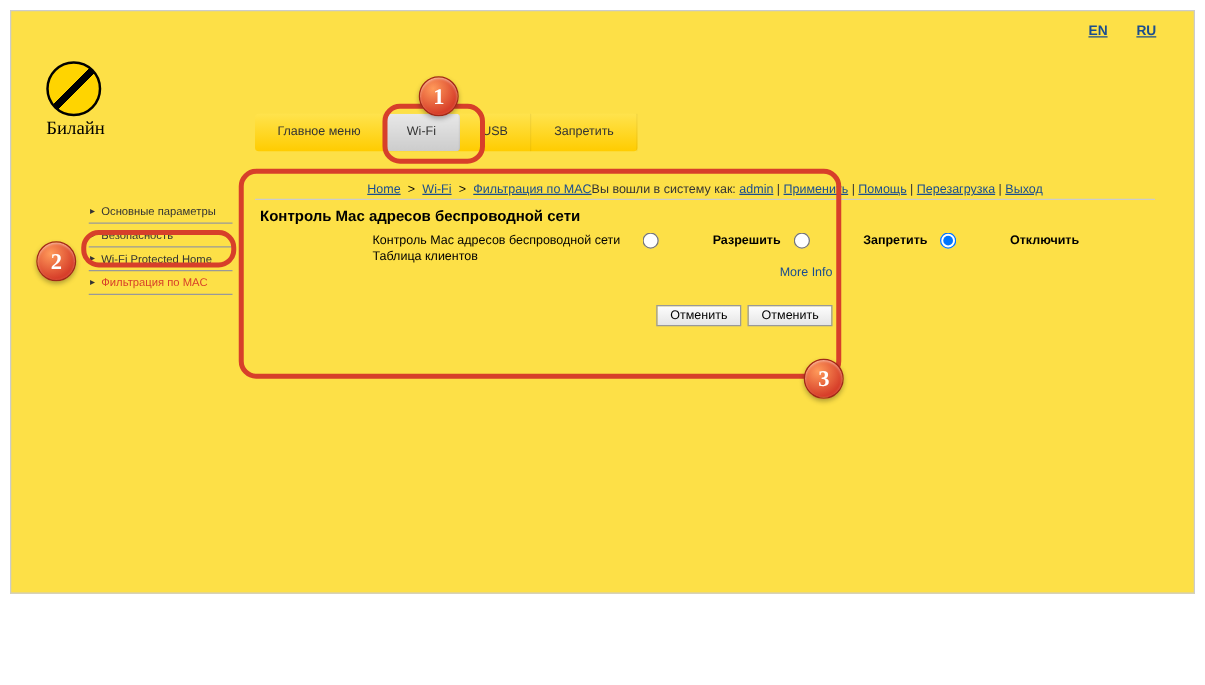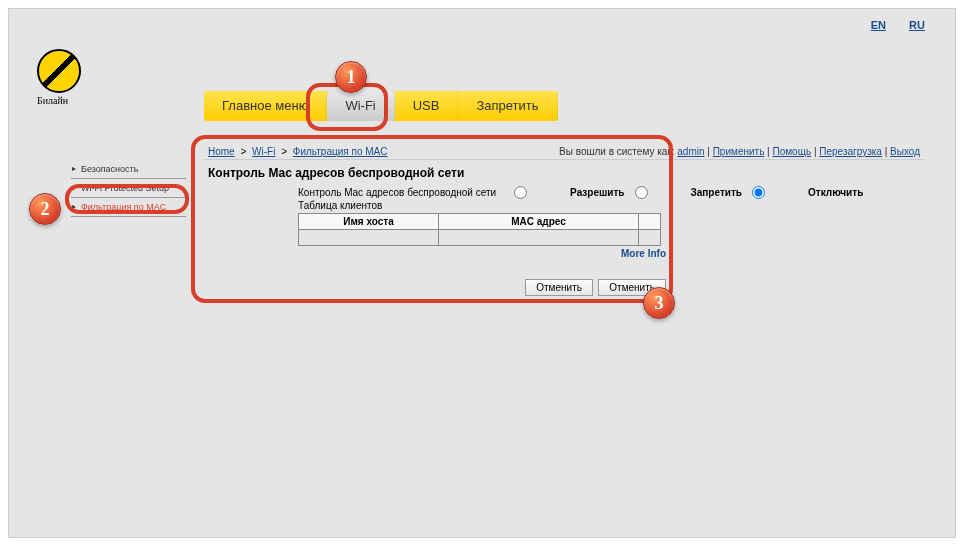--- a/index.html
+++ b/index.html
@@ -1,55 +1,55 @@
 <!DOCTYPE html>
 <html><head>
 <meta charset="utf-8">
 <style>
 * { box-sizing: border-box; margin: 0; padding: 0; }
 body { font-family: Arial, sans-serif; font-size: 12px; background: #fff; width: 964px; height: 548px; position: relative; overflow: hidden; }
-.outer { border: 1px solid #ccc; margin: 8px; height: 530px; background: #e5e5e5; position: relative; }
+.outer { border: 1px solid #ccc; margin: 8px; height: 467px; background: #fde047; position: relative; }
 .lang-bar { position: absolute; top: 10px; right: 30px; font-size: 11px; }
 .lang-bar a { color: #1a4d8f; text-decoration: underline; margin-left: 20px; font-weight: bold; }
 .logo { position: absolute; top: 40px; left: 28px; }
 .logo-circle { width: 44px; height: 44px; border-radius: 50%; background: linear-gradient(135deg, #ffd400 0%, #ffd400 45%, #000 45%, #000 55%, #ffd400 55%); border: 2px solid #000; }
-.logo-text { font-family: Georgia, serif; font-size: 10px; color: #000; margin-top: 2px; }
+.logo-text { font-family: Georgia, serif; font-size: 15px; color: #000; margin-top: 2px; }
 .topnav { position: absolute; top: 82px; left: 195px; display: flex; height: 30px; background: linear-gradient(#ffe34d, #ffcc00); border-radius: 3px; overflow: visible; }
-.topnav-item { padding: 0 18px; line-height: 30px; font-size: 13px; color: #333; cursor: pointer; border-right: 1px solid rgba(0,0,0,0.05); }
+.topnav-item { padding: 0 18px; line-height: 30px; font-size: 10px; color: #333; cursor: pointer; border-right: 1px solid rgba(0,0,0,0.05); }
 .topnav-item.active { background: linear-gradient(#e8e8e8, #ccc); border-radius: 3px; }
 .callout-1 { position: absolute; border: 4px solid #d73f2a; border-radius: 14px; pointer-events: none; }
 .callout-wifi { top: 74px; left: 297px; width: 82px; height: 48px; }
 .callout-sidebar { top: 175px; left: 56px; width: 124px; height: 30px; }
 .callout-main { top: 126px; left: 182px; width: 482px; height: 168px; }
 .badge { position: absolute; width: 32px; height: 32px; border-radius: 50%; background: radial-gradient(circle at 35% 30%, #ff9a5a, #d73f2a 70%); border: 1px solid #a02818; box-shadow: 0 2px 4px rgba(0,0,0,0.3), inset 0 1px 2px rgba(255,255,255,0.5); color: #fff; text-align: center; line-height: 30px; font-size: 18px; font-weight: bold; font-family: Georgia, serif; z-index: 10; }
 .badge-1 { top: 52px; left: 326px; }
 .badge-2 { top: 184px; left: 20px; }
 .badge-3 { top: 278px; left: 634px; }
 .sidebar { position: absolute; top: 151px; left: 62px; width: 115px; font-size: 9px; }
 .sidebar-item { padding: 4px 2px 4px 10px; border-bottom: 1px solid #999; position: relative; cursor: pointer; color: #333; }
 .sidebar-item::before { content: "▸"; position: absolute; left: 1px; font-size: 8px; color: #333; }
 .sidebar-item.active { color: #d73f2a; }
 .main-area { position: absolute; top: 135px; left: 195px; width: 720px; }
-.breadcrumb-row { display: flex; justify-content: space-between; font-size: 10px; padding: 2px 4px; border-bottom: 1px solid #ccc; }
+.breadcrumb-row { display: flex; justify-content: center; font-size: 10px; padding: 2px 4px; border-bottom: 1px solid #ccc; }
 .breadcrumb-row a { color: #1a4d8f; text-decoration: underline; }
 .breadcrumb-row span.sep { margin: 0 3px; }
 .syslinks { font-size: 10px; color: #333; }
 .syslinks a { color: #1a4d8f; text-decoration: underline; margin-top: 16px; }
 .content { padding: 6px 4px; }
 .content h2 { font-size: 12px; font-weight: bold; margin-bottom: 6px; }
 .control-row { margin-left: 90px; font-size: 10px; display: flex; align-items: center; gap: 4px; flex-wrap: wrap; }
 .control-row label { font-weight: bold; padding-left: 37px; }
 .control-row .lbl { font-weight: normal; margin-right: 8px; }
 .tbl-caption { margin-left: 90px; margin-top: 1px; font-size: 10px; }
 .client-table { margin-left: 90px; margin-top: 2px; border-collapse: collapse; font-size: 10px; }
 .client-table th, .client-table td { border: 1px solid #888; padding: 2px 6px; text-align: center; }
 .client-table th { font-weight: bold; background: #f7f7f7; }
 .client-table td { height: 16px; }
 .moreinfo { margin-left: 90px; width: 368px; text-align: right; font-size: 10px; margin-top: 2px; }
-.moreinfo a { color: #1a4d8f; text-decoration: none; font-weight: bold; }
+.moreinfo a { color: #1a4d8f; text-decoration: none; font-weight: normal; }
 .btn-row { margin-top: 20px; margin-left: 90px; width: 368px; text-align: right; }
 .btn-row button { font-size: 10px; padding: 2px 10px; background: linear-gradient(#fdfdfd,#e5e5e5); border: 1px solid #999; cursor: pointer; margin-left: 2px; }
 input[type=radio] { margin: 0 2px 0 6px; vertical-align: middle; }
 .col-host { width: 140px; }
 .col-mac { width: 200px; }
 .col-act { width: 22px; }
 </style>
 </head>
 <body>
 
@@ -65,22 +65,23 @@
   </div>
 
   <div class="topnav">
     <div class="topnav-item">Главное меню</div>
     <div class="topnav-item active">Wi-Fi</div>
     <div class="topnav-item">USB</div>
     <div class="topnav-item">Запретить</div>
   </div>
 
   <div class="sidebar">
+    <div class="sidebar-item">Основные параметры</div>
     <div class="sidebar-item">Безопасность</div>
-    <div class="sidebar-item">Wi-Fi Protected Setup</div>
+    <div class="sidebar-item">Wi-Fi Protected Home</div>
     <div class="sidebar-item active">Фильтрация по MAC</div>
   </div>
 
   <div class="main-area">
     <div class="breadcrumb-row">
       <div>
         <a href="#">Home</a>
         <span class="sep">&gt;</span>
         <a href="#">Wi-Fi</a>
         <span class="sep">&gt;</span>
@@ -104,34 +105,20 @@
         <input type="radio" name="macctl" style="">
         <label>Разрешить</label>
         <input type="radio" name="macctl" style="">
         <label>Запретить</label>
         <input type="radio" name="macctl" checked="" style="">
         <label>Отключить</label>
       </div>
 
       <div class="tbl-caption">Таблица клиентов</div>
 
-      <table class="client-table">
-        <tbody>
-            <tr>
-          <th class="col-host">Имя хоста</th>
-          <th class="col-mac">MAC адрес</th>
-          <th class="col-act"></th>
-        </tr>
-        <tr>
-          <td></td>
-          <td></td>
-          <td></td>
-        </tr>
-      </tbody>
-        </table>
 
       <div class="moreinfo">
         <a href="#">More Info</a>
       </div>
 
       <div class="btn-row">
         <button>Отменить</button>
         <button>Отменить</button>
       </div>
     </div>

